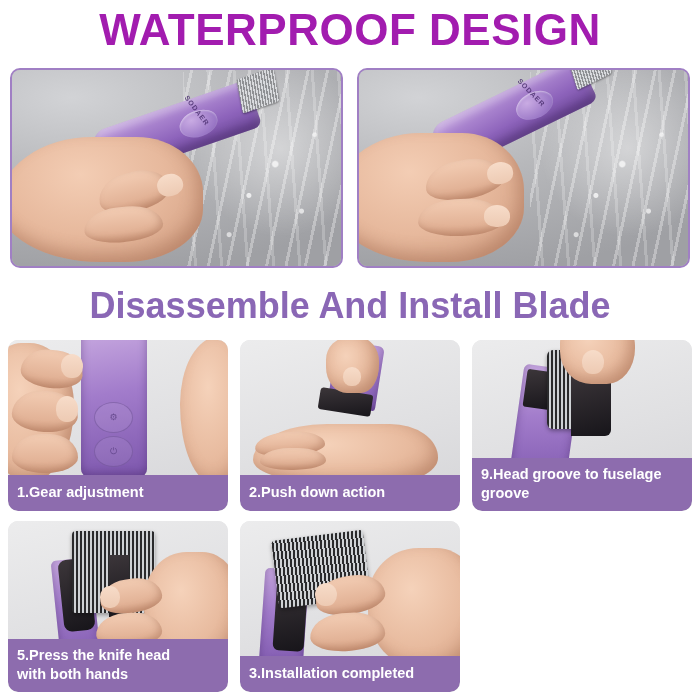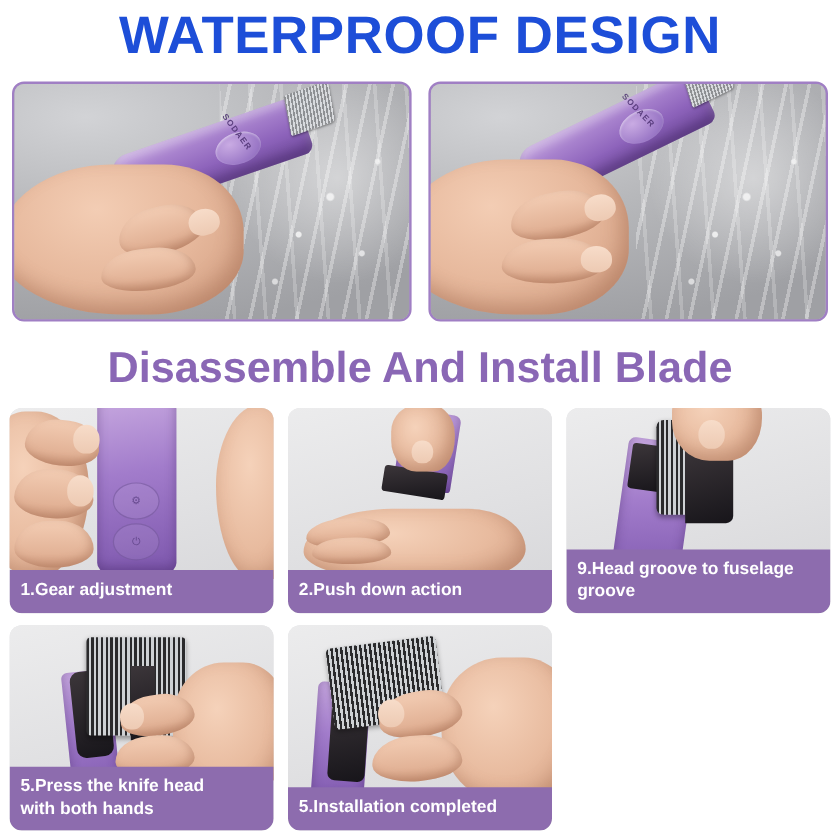--- a/index.html
+++ b/index.html
@@ -23,21 +23,21 @@
   
   .heading-main {
     position: absolute;
     left: 0;
     top: 4px;
     width: 700px;
     text-align: center;
     font-size: 44px;
     font-weight: 700;
     letter-spacing: 0.5px;
-    color: #1d4ed8;
+    color: #a21caf;
     line-height: 52px;
     white-space: nowrap;
   }
   .heading-sub {
     position: absolute;
     left: 0;
     top: 284px;
     width: 700px;
     text-align: center;
     font-size: 36px;
@@ -372,17 +372,17 @@
     <div class="cell">
       <div class="cell-photo">
         <div class="purple-body" style="left:10%;top:28%;width:20%;height:58%;border-radius:5px;transform:rotate(4deg);"></div>
         <div class="dark-part" style="left:16%;top:32%;width:14%;height:44%;border-radius:6px;transform:rotate(4deg);"></div>
         <div class="blade-head" style="left:16%;top:8%;width:42%;height:40%;border-radius:4px;transform:rotate(-7deg);"></div>
         <div class="palm" style="right:-10%;top:16%;width:52%;height:70%;border-radius:44% 40% 40% 46% / 42% 46% 52% 48%;"></div>
         <div class="finger" style="left:34%;top:32%;width:32%;height:22%;transform:rotate(-10deg);"></div>
         <div class="nail" style="left:34%;top:36%;width:10%;height:14%;"></div>
         <div class="finger" style="left:32%;top:54%;width:34%;height:22%;transform:rotate(-4deg);"></div>
       </div>
-      <div class="caption">5.Installation completed</div>
+      <div class="caption">3.Installation completed</div>
     </div>
 
   </div>
 </div>
 
 </body></html>

